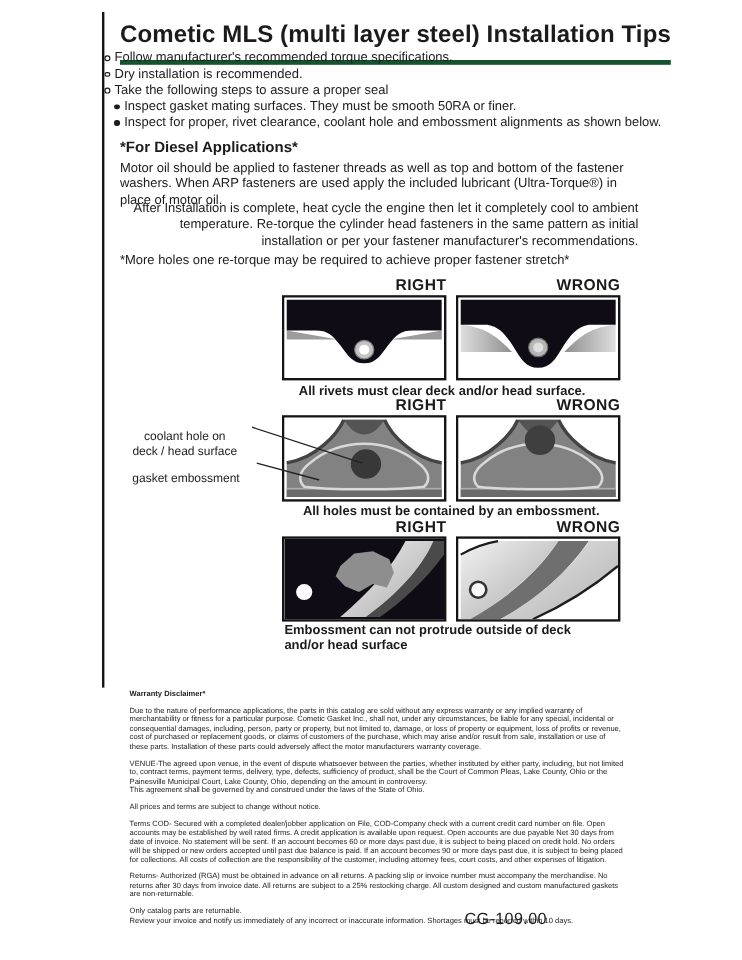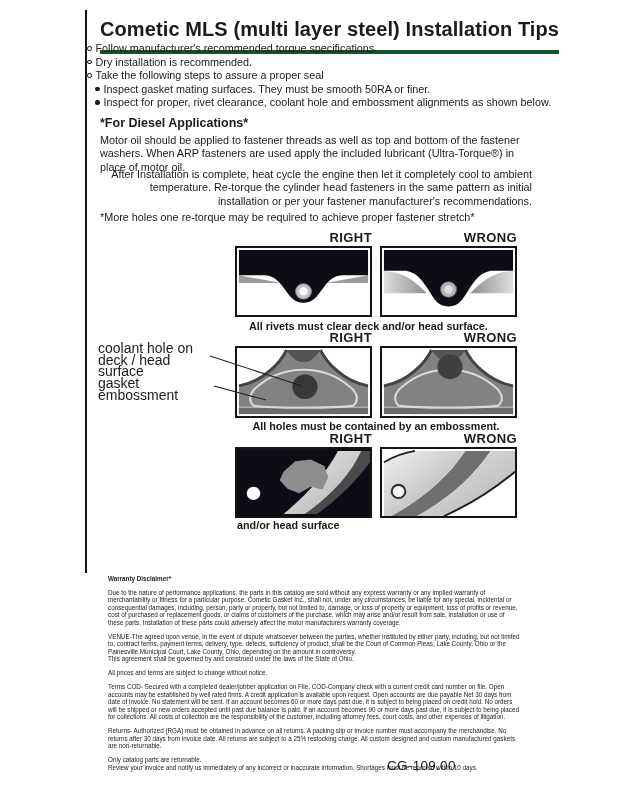--- a/index.html
+++ b/index.html
@@ -21,21 +21,21 @@
   .para { position:absolute; left:100px; width:432px; font-size:10.8px; line-height:13.4px; }
   .p1 { top:134px; }
   .p2 { top:168px;text-align:right; }
   .pnote { top:211px; }
 
   .diag-label { position:absolute; width:137px; text-align:right; font-size:13px; font-weight:bold; letter-spacing:.4px; }
   .diag-box { position:absolute; width:137px; height:71px; border:2.5px solid #141414; background:#fff; }
   .diag-box svg { display:block; width:100%; height:100%; }
   .cap { position:absolute; font-size:10.8px; font-weight:bold; line-height:12.6px; }
 
-  .side-label { position:absolute; font-size:14px; line-height:11.6px; text-align:left; }
+  .side-label { position:absolute; font-size:10px; line-height:11.6px; text-align:center;margin-top:16px; }
   .leaders { position:absolute; left:0; top:0; width:618px; height:800px; pointer-events:none; }
 
   .legal { position:absolute; left:108px; top:575px; width:412px; font-size:6.3px; line-height:7.5px; color:#222; }
   .legal .lh { font-weight:bold; margin-bottom:6px; }
   .legal p { margin-bottom:6.5px; }
   .legal p.mb0 { margin-bottom:0; }
 
   .page-num { position:absolute; left:387px; top:758px; font-size:13.5px; letter-spacing:.3px; }
 </style>
 </head>
@@ -189,20 +189,21 @@
       <path d="M2,14 C12,8 22,4 34,2 H86 C66,32 36,56 10,71 H2 Z" fill="url(#wg1)"></path>
       <path d="M86,2 H112 C92,32 64,56 36,71 H10 C40,54 68,30 86,2 Z" fill="#6f6f6f"></path>
       <path d="M112,2 H137 V24 C112,46 86,62 64,71 H36 C66,54 94,30 112,2 Z" fill="url(#wg2)"></path>
       <path d="M137,24 C114,44 88,60 64,71 H137 Z" fill="#ffffff"></path>
       <path d="M137,24 C114,44 88,60 64,71" fill="none" stroke="#1d1d1d" stroke-width="2"></path>
       <path d="M34,2 C22,4 12,8 2,14" fill="none" stroke="#1d1d1d" stroke-width="2"></path>
       <circle cx="17" cy="45" r="7" fill="#f7f7f7" stroke="#333" stroke-width="2.2"></circle>
     </svg>
   </div>
   <div class="cap" style="left:237px; top:519px;">
+    <div>Embossment can not protrude outside of deck</div>
     <div>and/or head surface</div>
   </div>
 
   <div class="legal">
     <div class="lh">Warranty Disclaimer*</div>
     <p>Due to the nature of performance applications, the parts in this catalog are sold without any express warranty or any implied warranty of merchantability or fitness for a particular purpose.  Cometic Gasket Inc., shall not, under any circumstances, be liable for any special, incidental or consequential damages, including, person, party or property, but not limited to, damage, or loss of property or equipment, loss of profits or revenue, cost of purchased or replacement goods, or claims of customers of the purchase, which may arise and/or result from sale, installation or use of these parts.  Installation of these parts could adversely affect the motor manufacturers warranty coverage.</p>
     <p class="mb0">VENUE-The agreed upon venue, in the event of dispute whatsoever between the parties, whether instituted by either party, including, but not limited to, contract terms, payment terms, delivery, type, defects, sufficiency of product, shall be the Court of Common Pleas, Lake County, Ohio or the Painesville Municipal Court, Lake County, Ohio, depending on the amount in controversy.</p>
     <p>This agreement shall be governed by and construed under the laws of the State of Ohio.</p>
     <p>All prices and terms are subject to change without notice.</p>
     <p>Terms COD- Secured with a completed dealer/jobber application on File, COD-Company check with a current credit card number on file.  Open accounts may be established by well rated firms.  A credit application is available upon request.  Open accounts are due payable Net 30 days from date of invoice.  No statement will be sent.  If an account becomes 60 or more days past due, it is subject to being placed on credit hold.  No orders will be shipped or new orders accepted until past due balance is paid.  If an account becomes 90 or more days past due, it is subject to being placed for collections.  All costs of collection are the responsibility of the customer, including attorney fees, court costs, and other expenses of litigation.</p>

